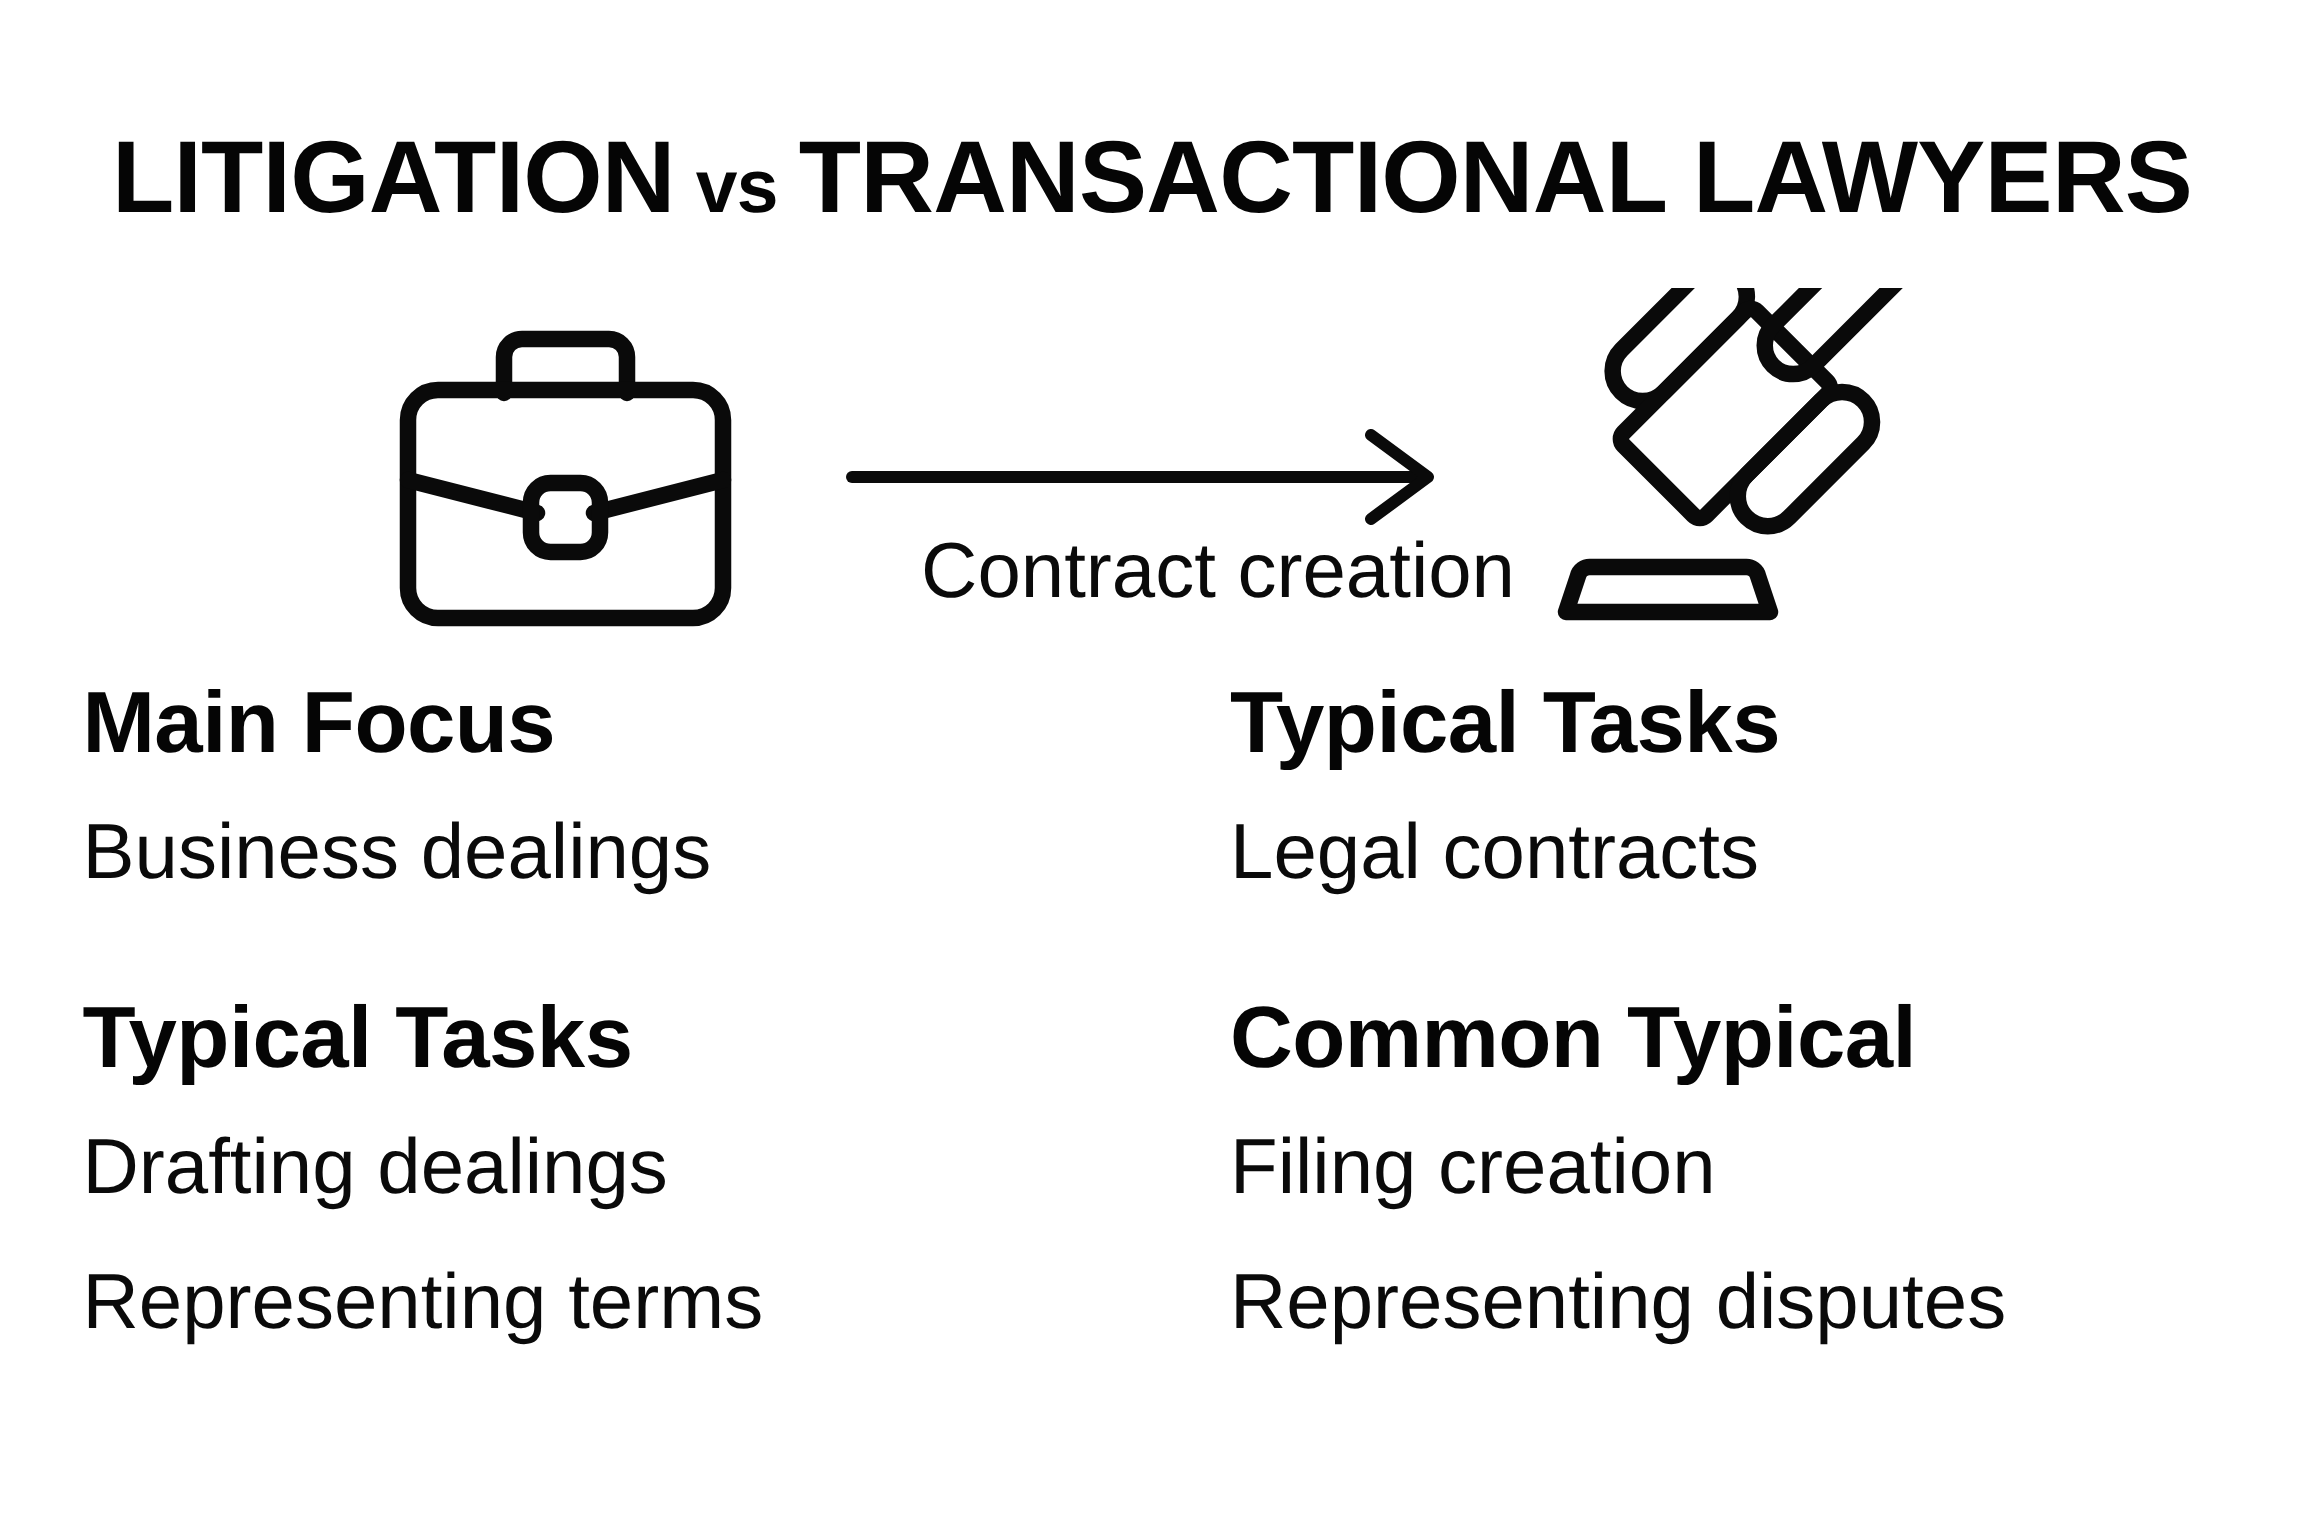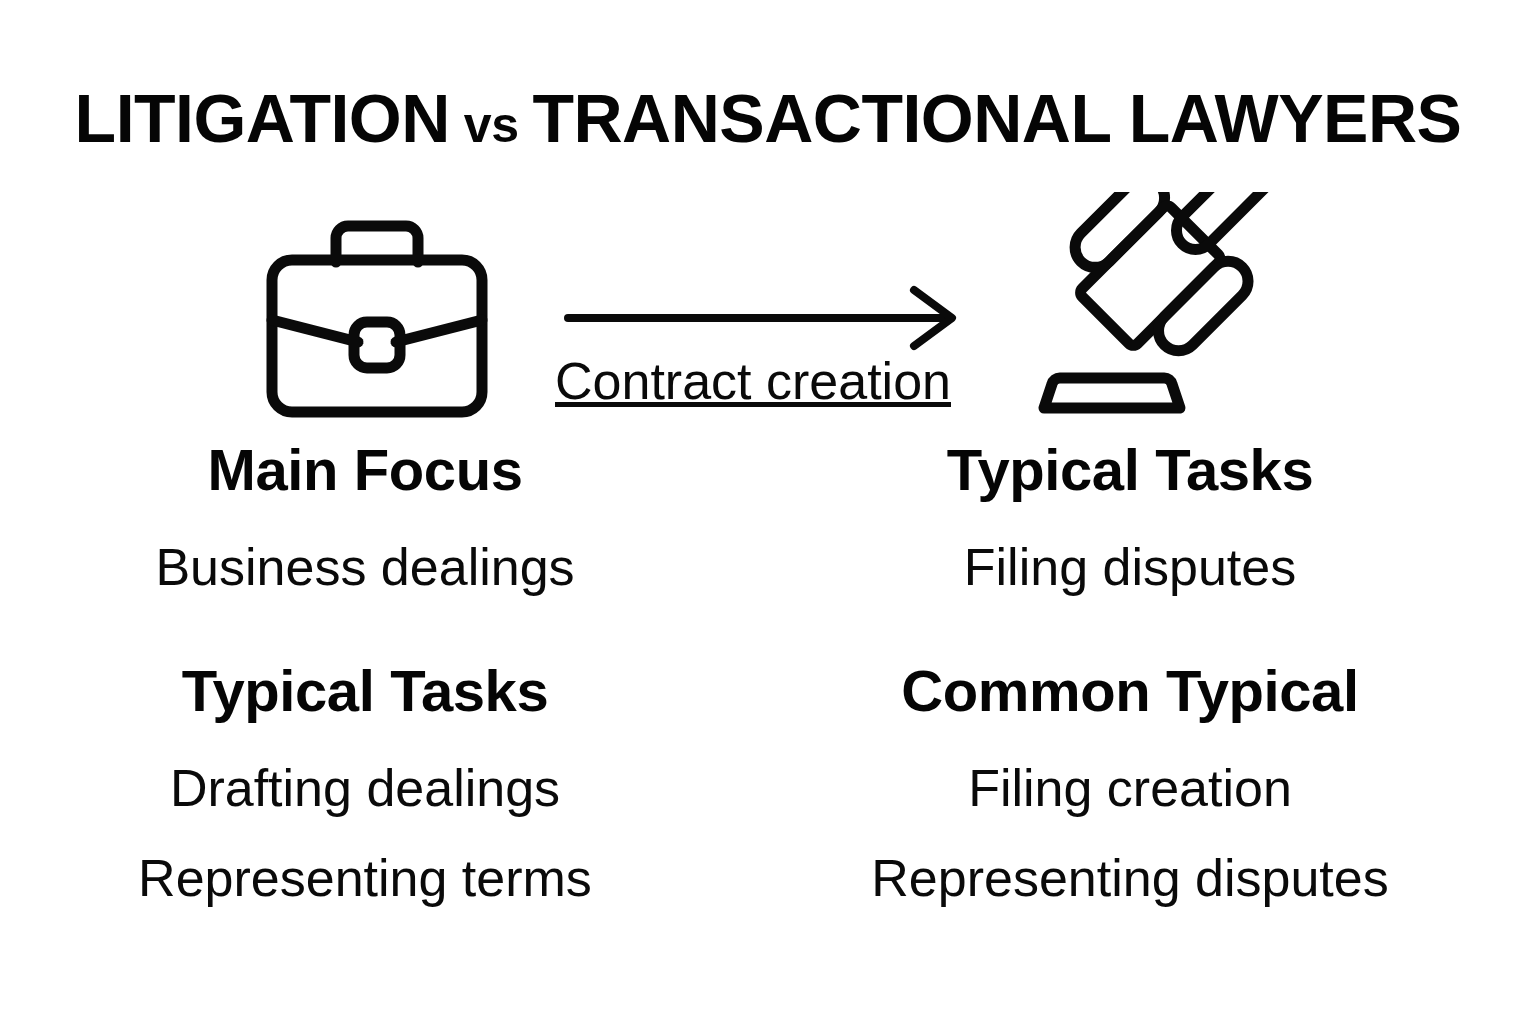--- a/index.html
+++ b/index.html
@@ -59,38 +59,37 @@
   }
   .arrow-wrap {
     position: absolute;
     left: 556px;
     top: 282px;
     width: 416px;
     height: 76px;
   }
   .arrow-label {
     position: absolute;
-    left: 508px;
+    left: 520px;
     top: 350px;
     width: 490px;
-    text-align: center;
+    text-align: right;
     font-size: 52px;
     line-height: 62px;
     font-weight: 400;
     white-space: nowrap;
     color: #0a0a0a;
-    text-decoration: underline;
   }
 
   
   .col {
     position: absolute;
-    top: 436px;
+    top: 448px;
     width: 620px;
-    text-align: center;
+    text-align: left;
   }
   .col-left  { left: 55px; }
   .col-right { left: 820px; }
 
   .block { margin: 0; }
   .block + .block { margin-top: 54px; }
 
   .heading {
     font-size: 58px;
     line-height: 68px;
@@ -98,21 +97,21 @@
     letter-spacing: -0.4px;
     white-space: nowrap;
     color: #050505;
   }
   .item {
     font-size: 52px;
     line-height: 72px;
     font-weight: 400;
     white-space: nowrap;
     color: #0a0a0a;
-    margin-top: 27px;
+    margin-top: 16px;
   }
   .item + .item { margin-top: 18px; }
 </style>
 </head>
 <body>
 
 <div id="canvas">
 
   <div class="title">
     <span>LITIGATION</span><span class="vs" style="margin:0 14px;">vs</span><span>TRANSACTIONAL LAWYERS</span>
@@ -176,21 +175,21 @@
       <div class="item">Drafting dealings</div>
       <div class="item">Representing terms</div>
     </div>
 
   </div>
 
   <div class="col col-right">
 
     <div class="block">
       <div class="heading">Typical Tasks</div>
-      <div class="item">Filing disputes</div>
+      <div class="item">Legal contracts</div>
     </div>
 
     <div class="block">
       <div class="heading">Common Typical</div>
       <div class="item">Filing creation</div>
       <div class="item">Representing disputes</div>
     </div>
 
   </div>
 

